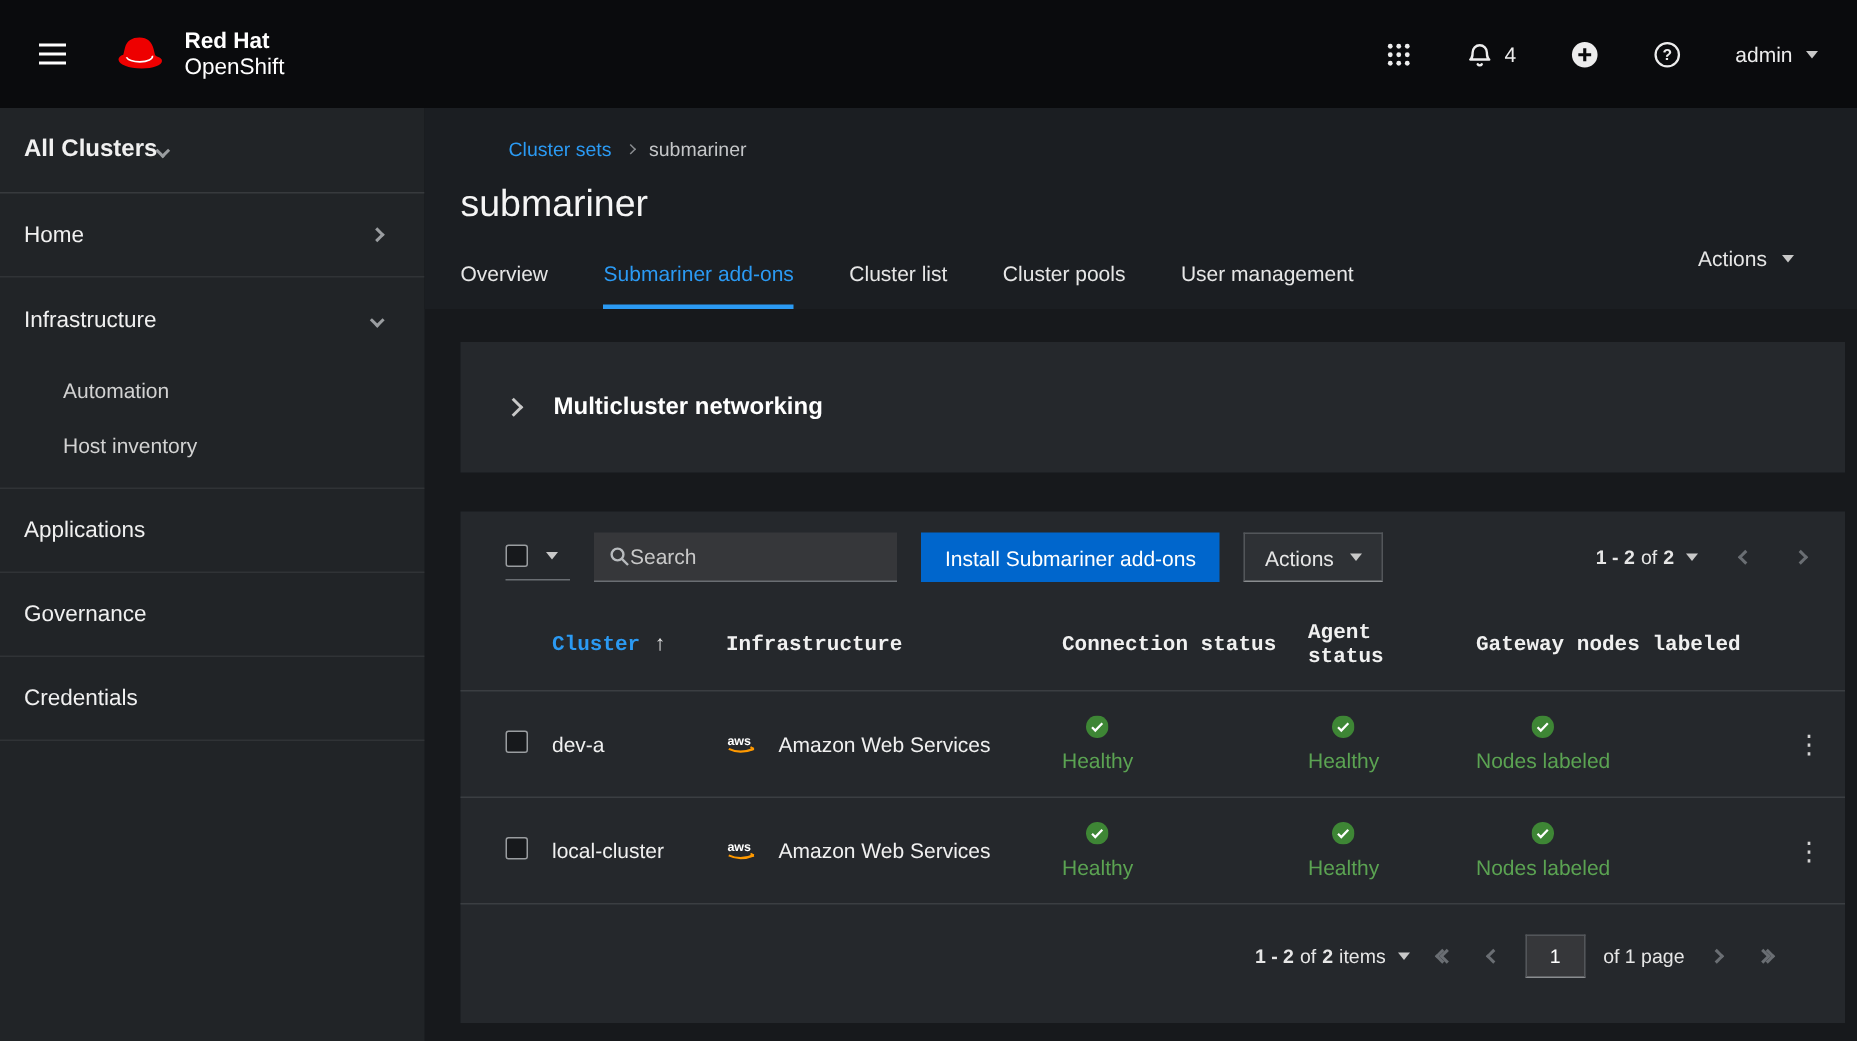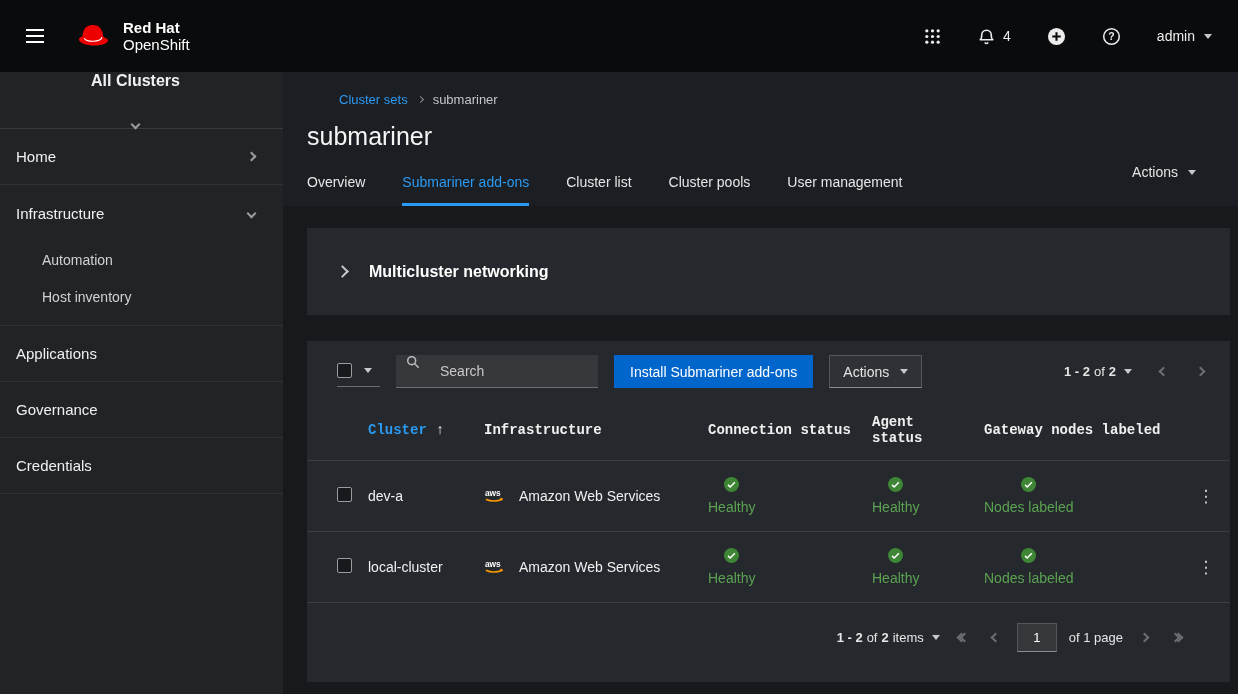--- a/index.html
+++ b/index.html
@@ -26,21 +26,21 @@
   .brand-text .l1{font-weight:bold;display:block;}
   .tools{margin-left:auto;display:flex;align-items:center;gap:36px;color:#ededed;}
   .tool{display:flex;align-items:center;gap:7px;cursor:pointer;}
   .badge-count{font-size:14px;}
   .user{display:flex;align-items:center;gap:9px;font-size:14px;cursor:pointer;}
   .user .caret{color:#c8c8c8;}
 
   
   .layout{display:flex;height:622px;}
   .sidebar{width:283px;flex-shrink:0;background:var(--sidebar);height:100%;}
-  .persp{height:57px;display:flex;align-items:center;justify-content:space-between;padding:0 28px 0 16px;font-size:16px;font-weight:bold;border-bottom:1px solid rgba(255,255,255,.10);cursor:pointer;flex-direction:column;}
+  .persp{height:57px;display:flex;align-items:center;padding:0 28px 0 16px;font-size:16px;font-weight:bold;border-bottom:1px solid rgba(255,255,255,.10);cursor:pointer;}
   .nav-item{height:56px;display:flex;align-items:center;justify-content:space-between;padding:0 28px 0 16px;font-size:15px;color:var(--text);border-bottom:1px solid rgba(255,255,255,.07);cursor:pointer;}
   .nav-item .chev, .persp .chev{color:#9a9da0;}
   .nav-group{border-bottom:1px solid rgba(255,255,255,.07);padding-bottom:10px;}
   .nav-group .nav-item{border-bottom:none;}
   .subnav{list-style:none;margin-left:14px;}
   .subnav li{height:37px;display:flex;align-items:center;padding-left:25px;font-size:14px;color:var(--dim);border-left:3px solid transparent;cursor:pointer;}
   .subnav li.sel{background:#34383d;border-left-color:var(--blue);color:#fff;}
 
   .main{flex:1;display:flex;flex-direction:column;overflow:hidden;}
   .page-head{background:var(--band);padding:20px 24px 0;position:relative;}
@@ -58,21 +58,21 @@
   .content{padding:22px 8px 0 24px;}
   .exp-card{height:87px;background:var(--card);display:flex;align-items:center;padding:0 24px 0 31px;margin-bottom:26px;cursor:pointer;}
   .exp-card .chev{width:9px;height:9px;color:#c8c8c8;margin-right:22px;}
   .exp-title{font-size:16px;font-weight:bold;color:#fff;}
 
   .table-card{background:var(--card);}
   .toolbar{display:flex;align-items:center;gap:16px;padding:14px 26px 12px 30px;}
   .bulk{display:flex;align-items:center;gap:12px;padding:6px 8px 8px 0;border-bottom:1px solid var(--control-border);cursor:pointer;}
   .bulk .caret{color:#c8c8c8;}
   input[type="checkbox"]{appearance:none;-webkit-appearance:none;width:15px;height:15px;border:1px solid #9a9da0;background:#17191c;border-radius:2px;cursor:pointer;}
-  .search{display:flex;gap:20px;width:202px;height:33px;background:var(--control);border-bottom:1px solid var(--control-border);padding:0 10px;}
+  .search{display:flex;align-items:center;gap:0;width:202px;height:33px;background:var(--control);border-bottom:1px solid var(--control-border);padding:0 10px;}
   .search input{flex:1;min-width:0;background:transparent;border:none;outline:none;color:var(--text);font-size:14px;font-family:inherit;}
   .search input::placeholder{color:#c8c8c8;}
   .btn-primary{height:33px;background:var(--btn-blue);color:#fff;border:none;padding:0 16px;font-size:14px;font-family:inherit;cursor:pointer;}
   .dd{height:33px;display:flex;align-items:center;gap:11px;padding:0 13px;background:#2e3135;border:1px solid #53565a;border-bottom-color:#8a8d90;font-size:14px;color:#e6e6e6;cursor:pointer;}
   .dd .caret{color:#c8c8c8;}
   .pag-top{margin-left:auto;display:flex;align-items:center;font-size:13px;color:#e6e6e6;}
   .rangetxt{display:inline-flex;gap:4px;align-items:center;}
   .pag-top .caret{color:#c8c8c8;margin-left:8px;}
   .pag-top .nav{display:flex;gap:30px;margin-left:28px;color:#6a6e73;align-items:center;}
   .pag-top .nav .chev{cursor:pointer;}

